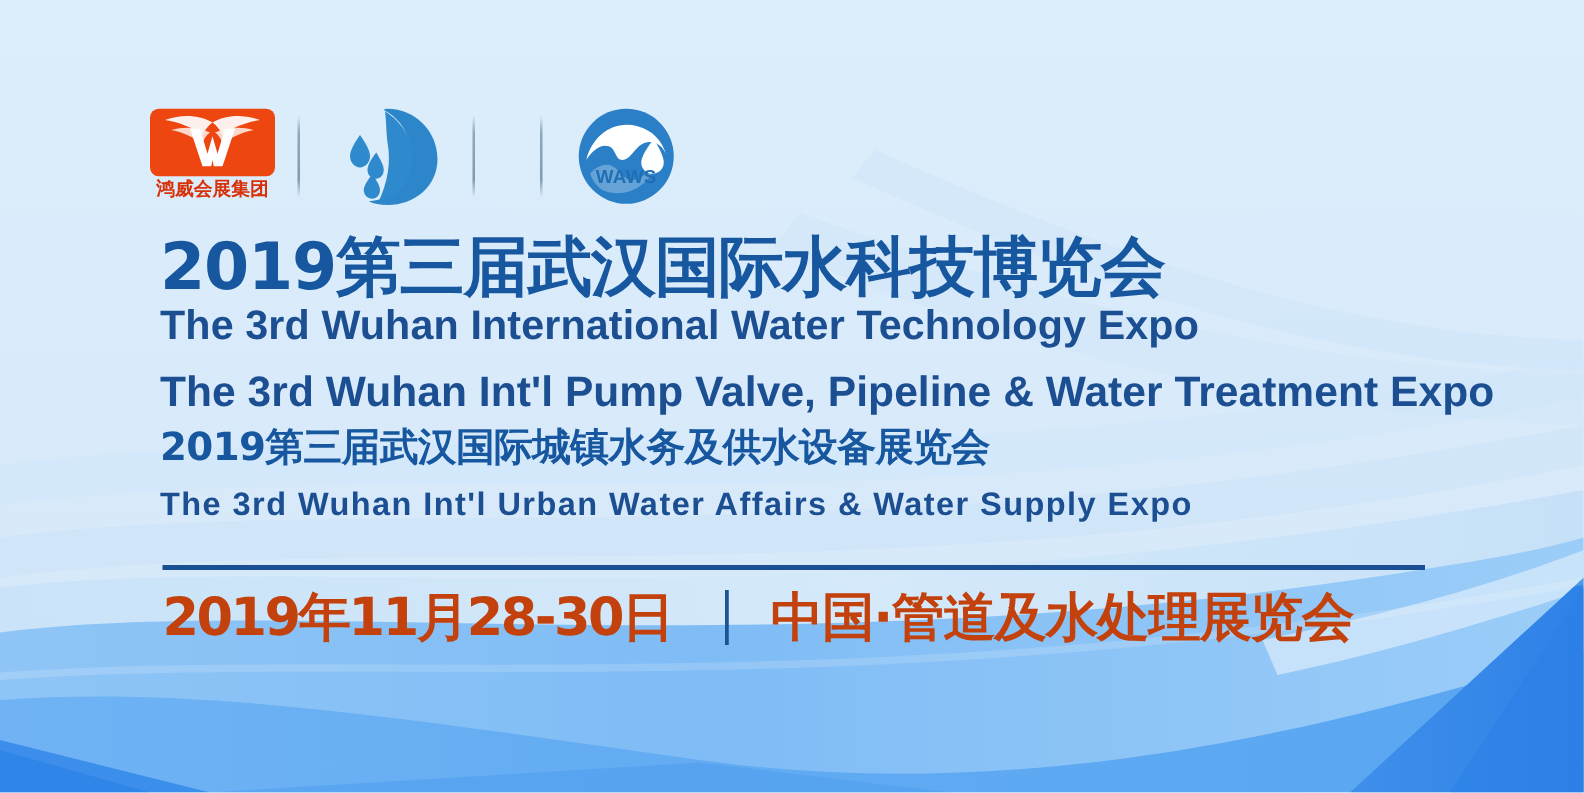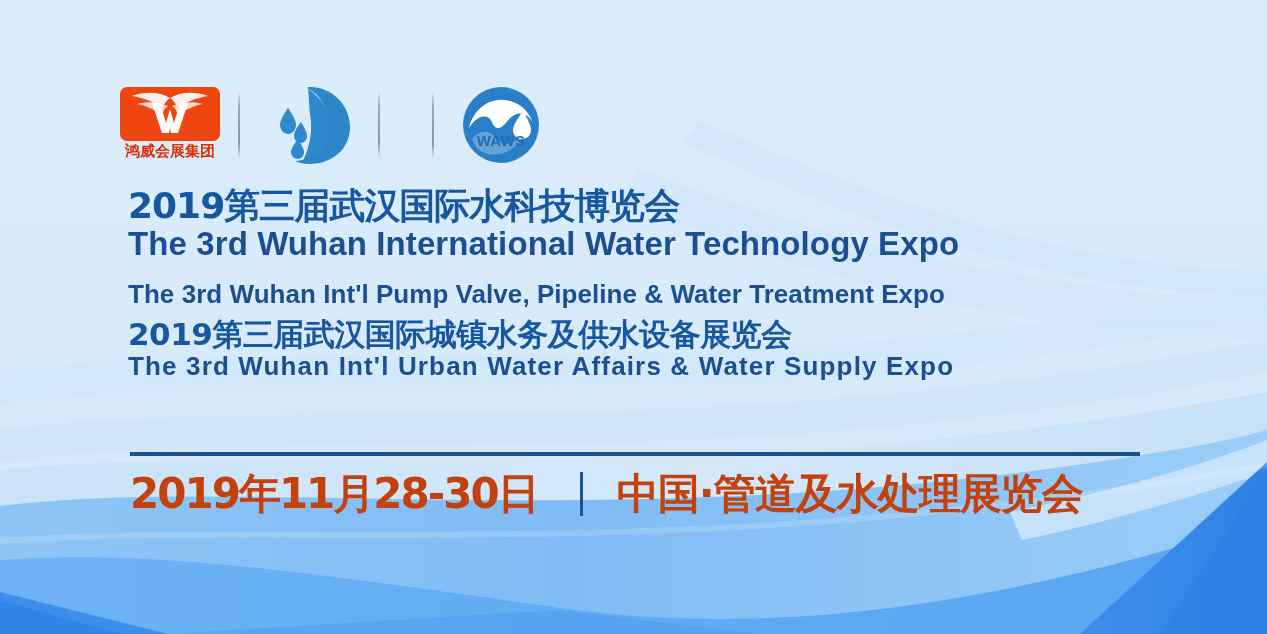--- a/index.html
+++ b/index.html
@@ -85,30 +85,30 @@
   }
   .hl-en {
     color:#1c4f92;
     font-family:"Liberation Sans", sans-serif;
     font-weight:bold;
     line-height:1.05;
     white-space:nowrap;
   }
 
   
-  #hl1 .hl-cn { font-size:36px; }
+  #hl1 .hl-cn { font-size:52px; }
   #hl1 .hl-en { font-size:33px; letter-spacing:.1px; margin-top:3px; }
   
   #hl2 { margin-top:11px; }
   #hl2 .hl-cn { font-size:43px; letter-spacing:-.5px; }
-  #hl2 .hl-en { font-size:26px; letter-spacing:.05px; margin-top:19px; }
+  #hl2 .hl-en { font-size:34px; letter-spacing:.05px; margin-top:19px; }
   
   #hl3 { margin-top:11px; }
   #hl3 .hl-cn { font-size:31px; letter-spacing:-.5px; }
-  #hl3 .hl-en { font-size:26px; letter-spacing:1.15px; margin-top:3px; }
+  #hl3 .hl-en { font-size:26px; letter-spacing:1.15px; margin-top:16px; }
 
   
   #divider {
     position:absolute; left:130px; top:452px;
     width:1010px; height:4px;
     background:#1b4f93;
     z-index:5;
   }
 
   

